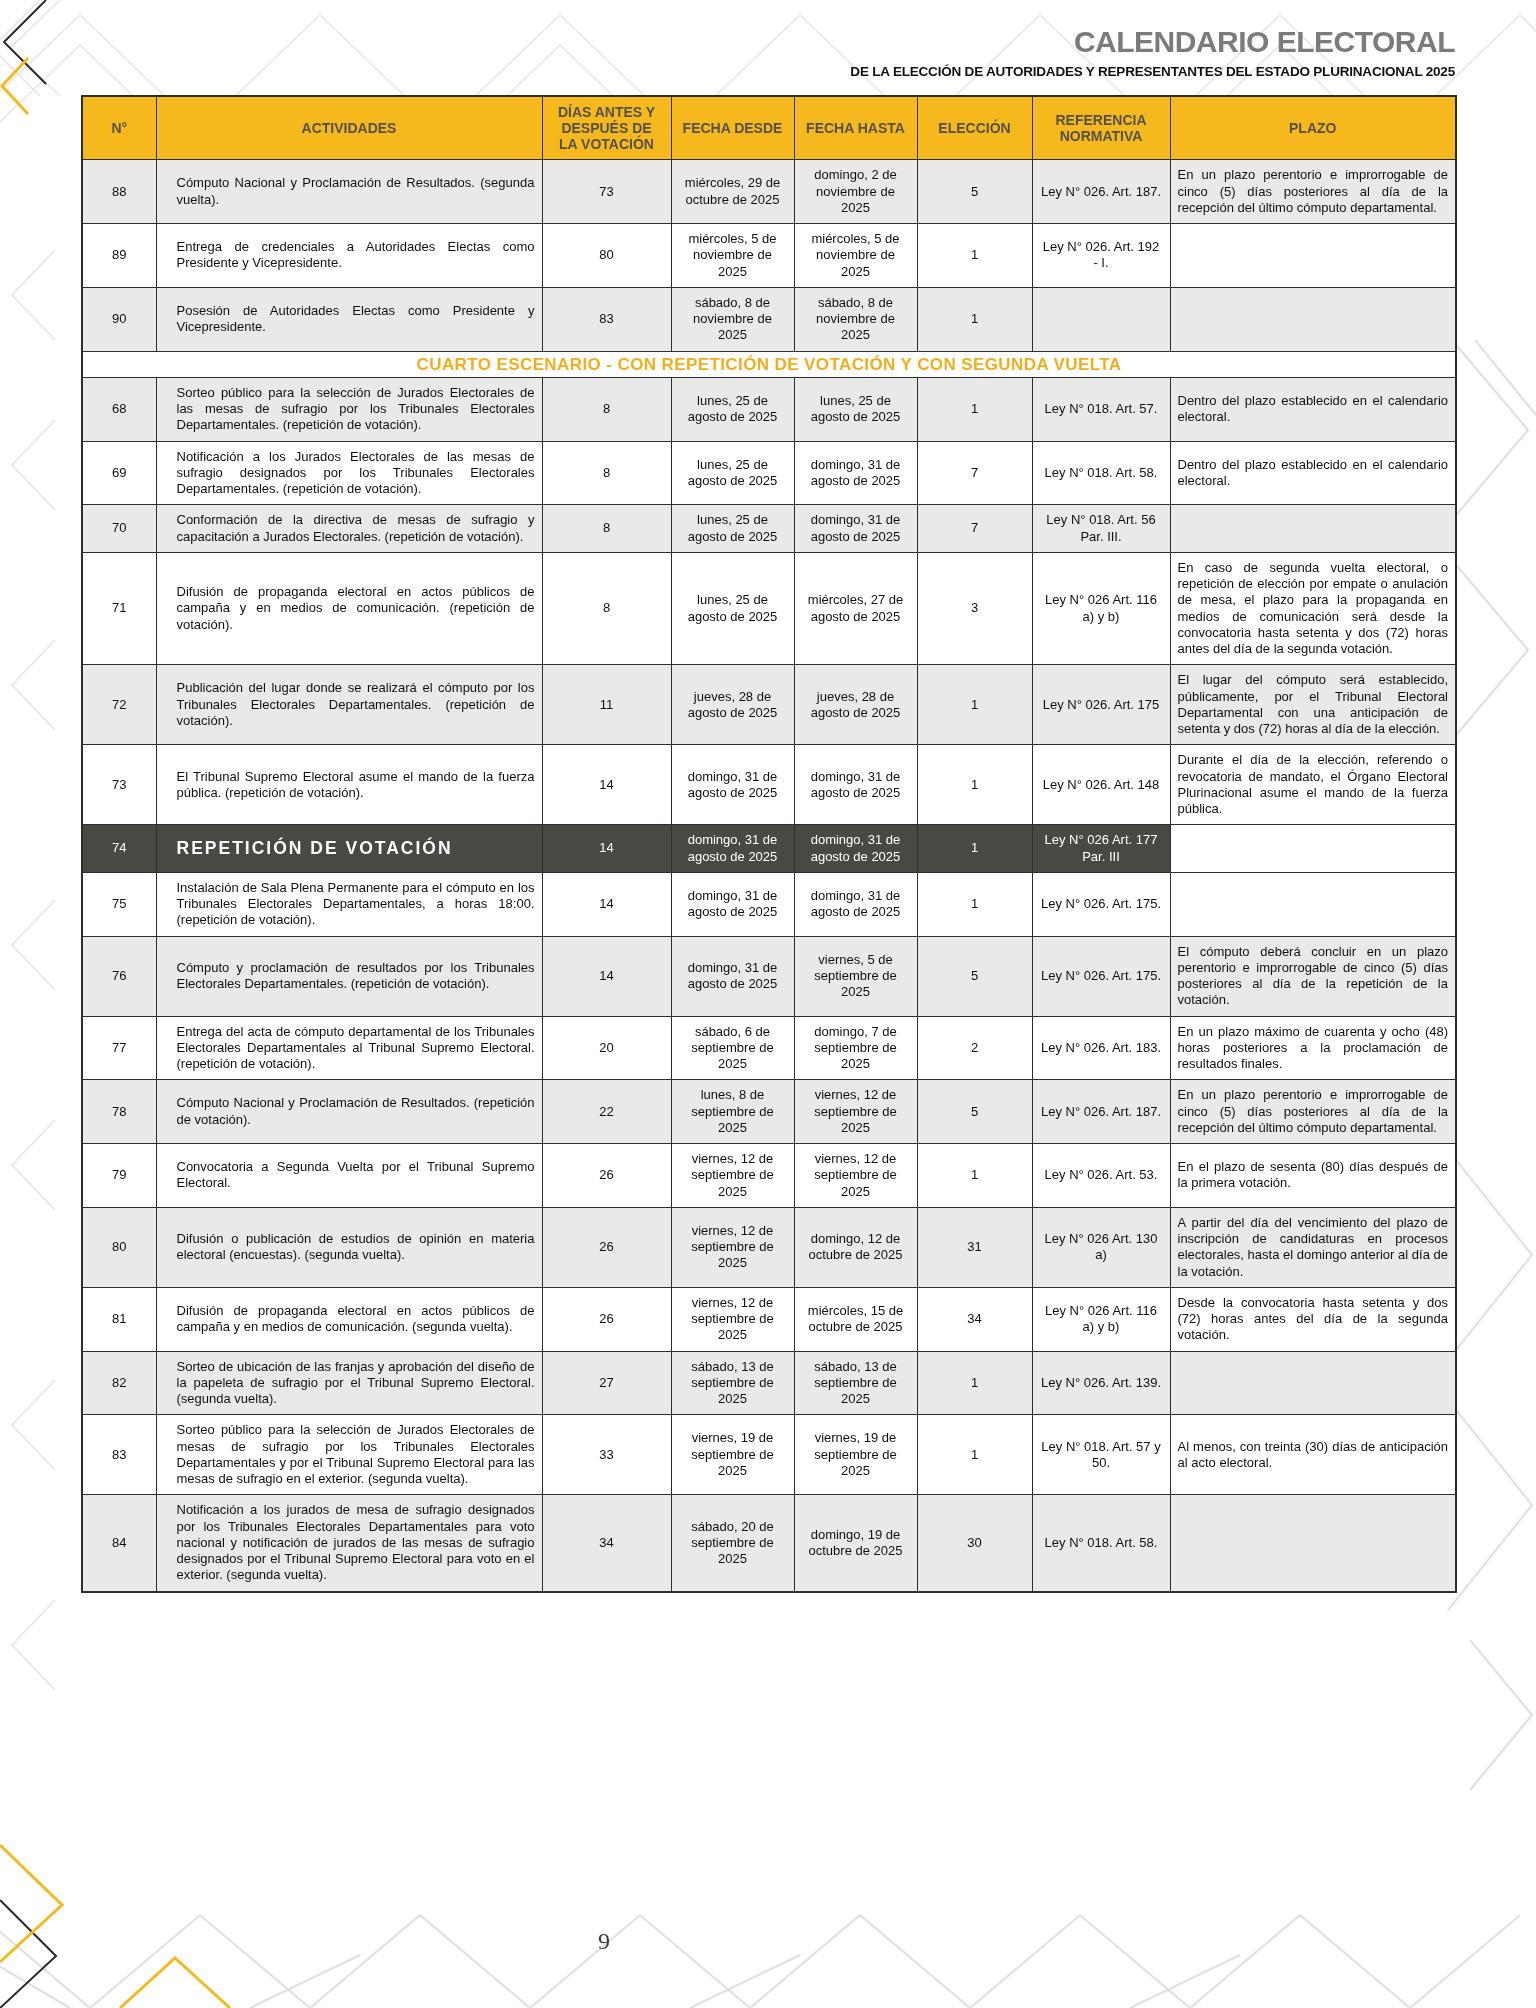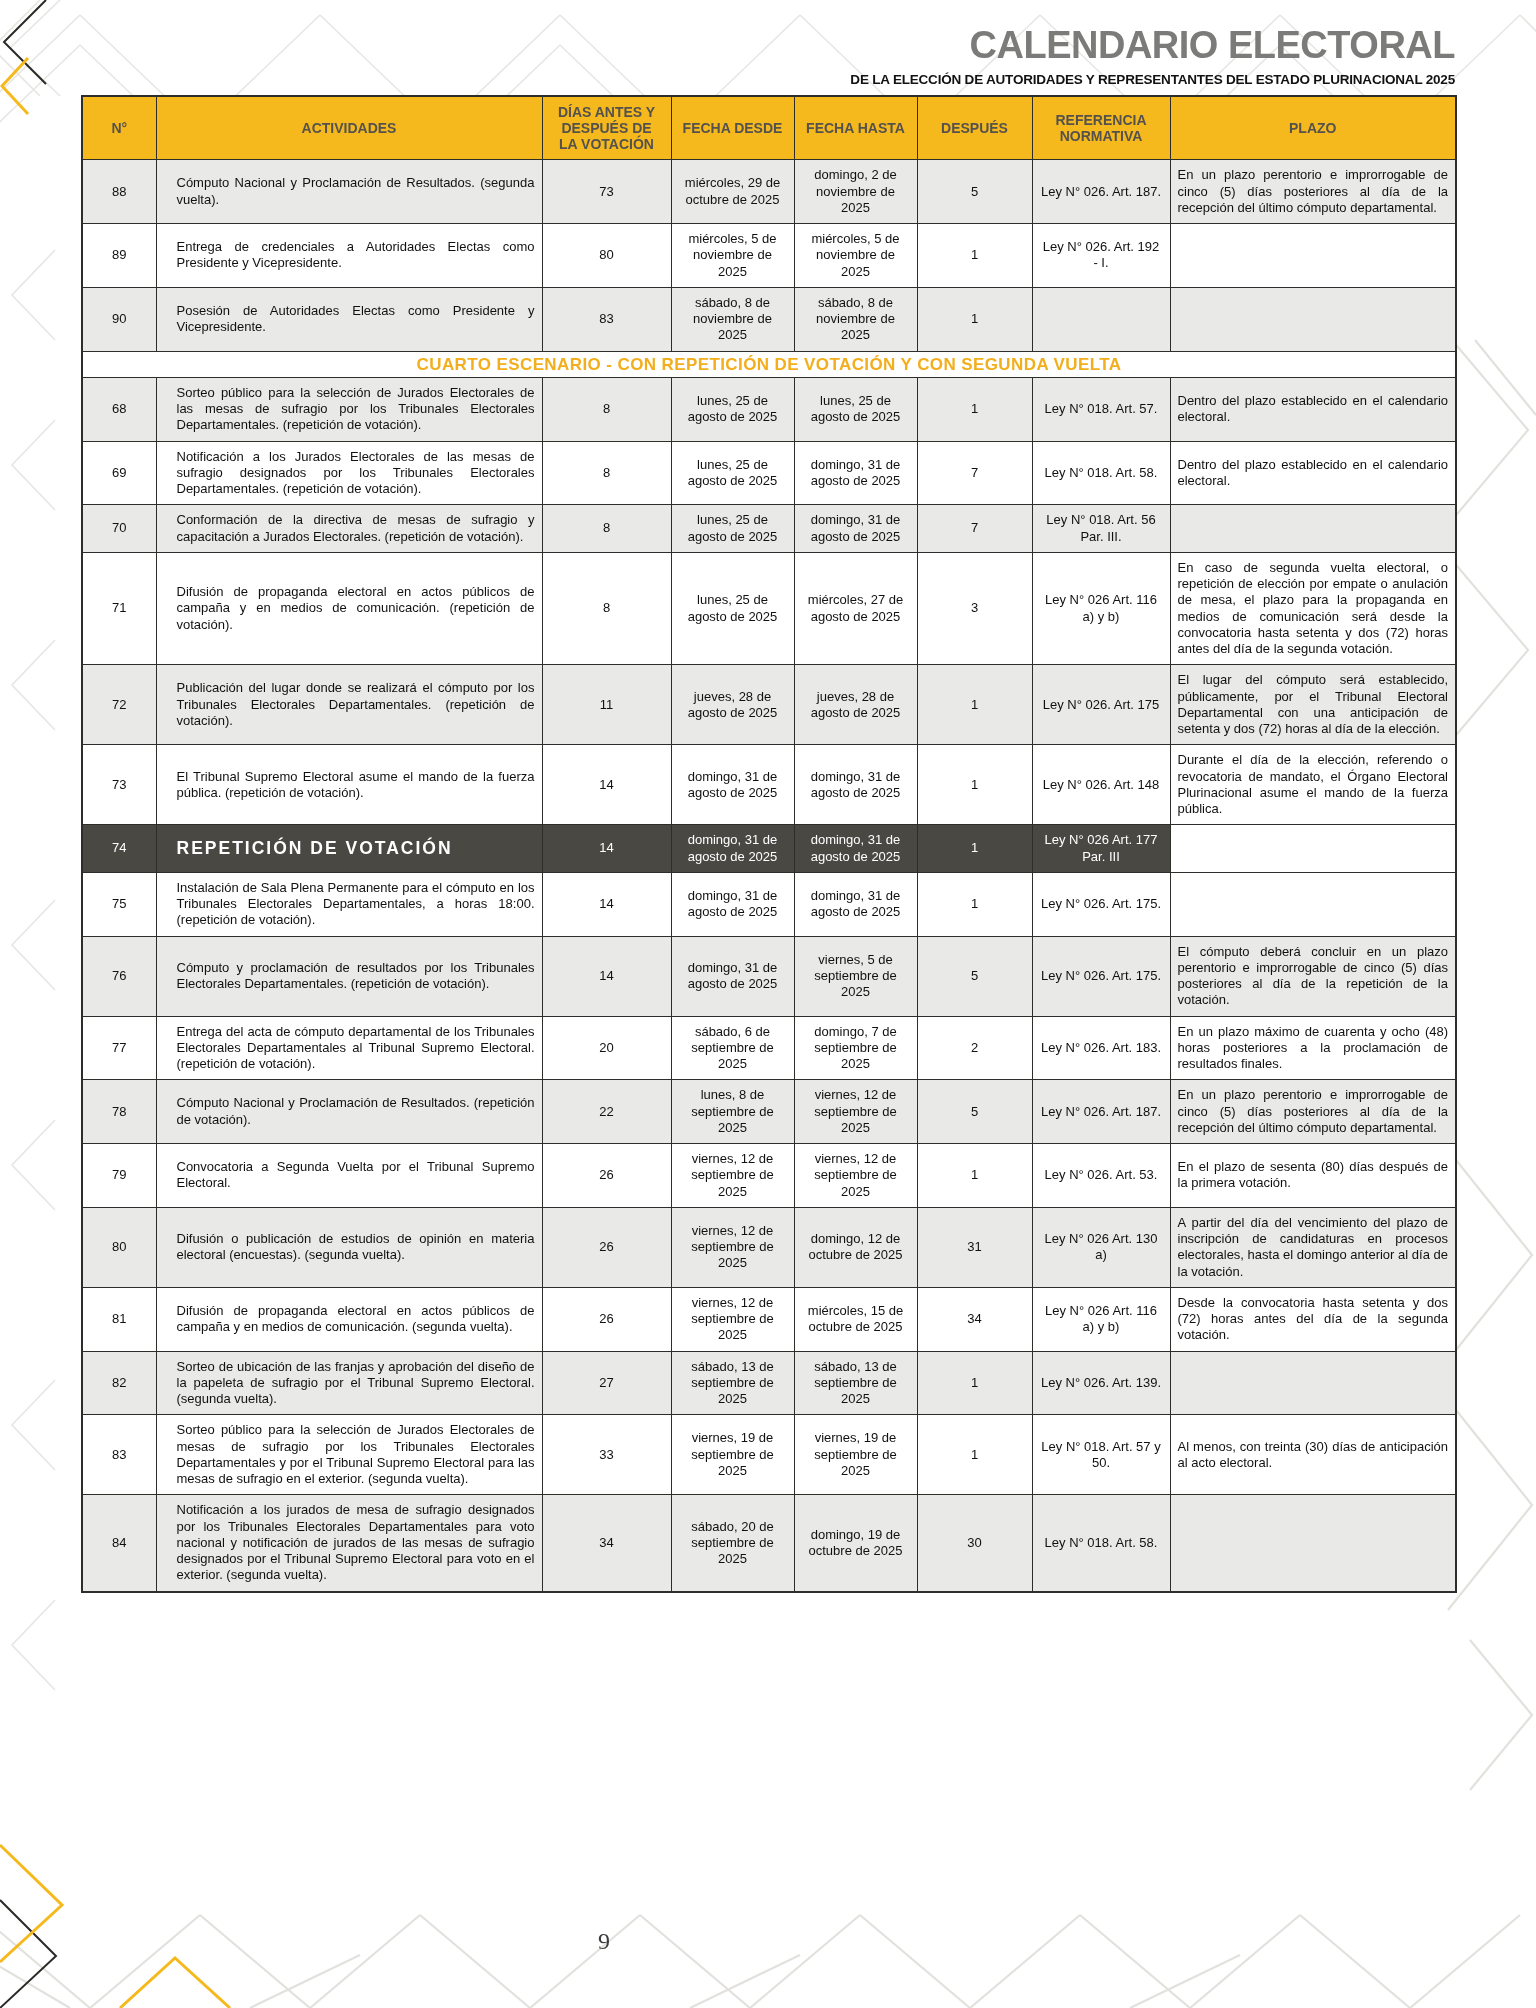--- a/index.html
+++ b/index.html
@@ -3,21 +3,21 @@
 <meta charset="utf-8">
 <style>
   html,body{margin:0;padding:0;}
   body{
     width:1536px;height:2008px;position:relative;background:#ffffff;
     font-family:"Liberation Sans",sans-serif;overflow:hidden;
   }
   .bg-decor{position:absolute;left:0;top:0;z-index:0;}
   .page-header{position:absolute;top:26px;right:81px;text-align:right;z-index:2;}
   .page-title{
-    font-size:38px;font-weight:800;color:#7b7b7a;letter-spacing:-0.5px;
+    font-size:30px;font-weight:800;color:#7b7b7a;letter-spacing:-0.5px;
     line-height:1.05;
   }
   .page-subtitle{
     font-size:13.5px;font-weight:bold;color:#121212;letter-spacing:-0.2px;margin-top:6px;
   }
   table.doc-table{
     position:absolute;left:81px;top:95px;width:1374px;z-index:1;
     border-collapse:collapse;table-layout:fixed;background:#fff;
     border:2px solid #2e2d2a;
   }
@@ -92,21 +92,21 @@
       <col style="width:138px">
       <col style="width:286px">
   </colgroup>
   <thead>
     <tr>
       <th>N°</th>
       <th>ACTIVIDADES</th>
       <th>DÍAS ANTES Y DESPUÉS DE LA VOTACIÓN</th>
       <th>FECHA DESDE</th>
       <th>FECHA HASTA</th>
-      <th>DESPUÉS</th>
+      <th>ELECCIÓN</th>
       <th>REFERENCIA NORMATIVA</th>
       <th>PLAZO</th>
     </tr>
   </thead>
   <tbody id="table-body">
       <tr class="gray">
         <td class="cell-number center">88</td>
         <td class="cell-activity">Cómputo Nacional y Proclamación de Resultados. (segunda vuelta).</td>
         <td class="cell-days center">73</td>
         <td class="cell-date-from center">miércoles, 29 de octubre de 2025</td>

